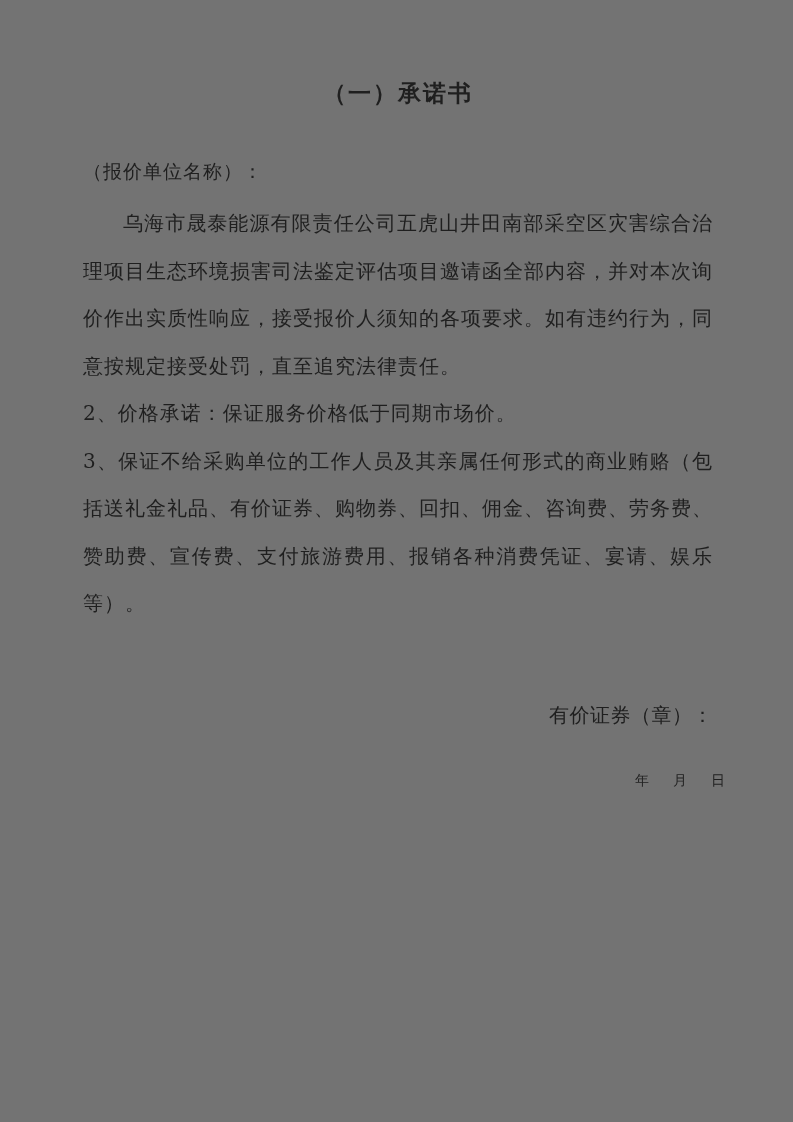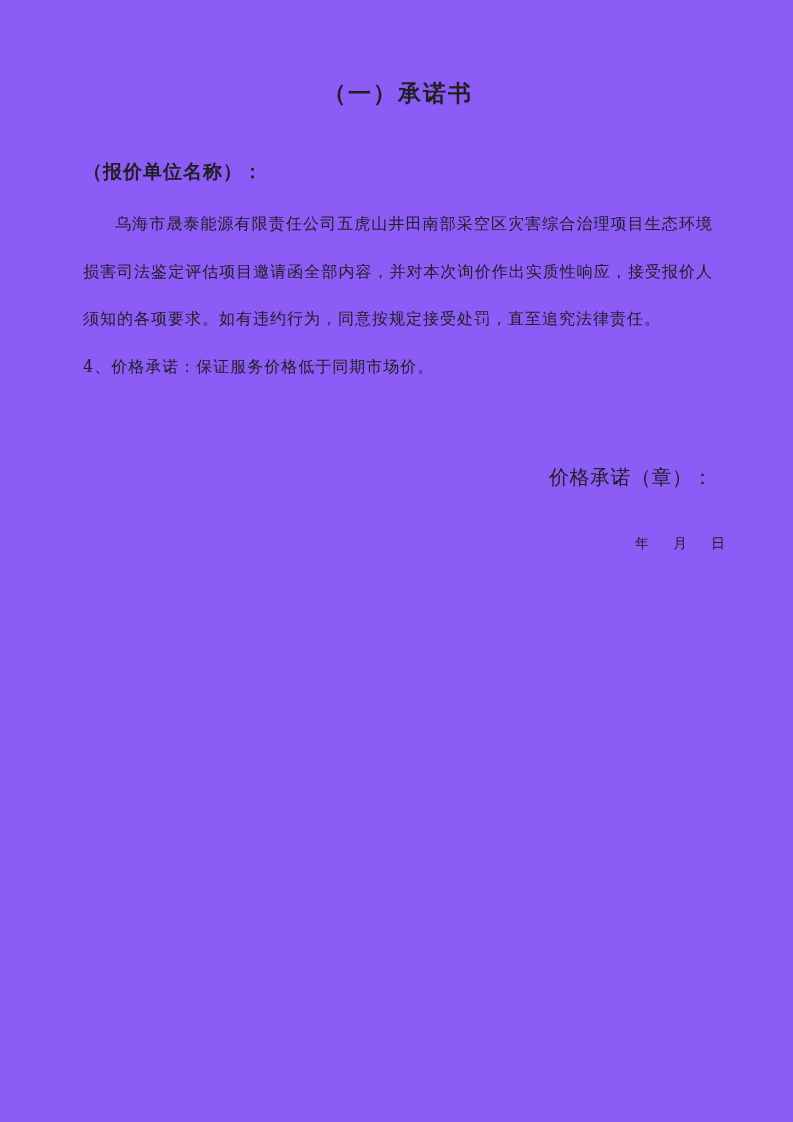--- a/index.html
+++ b/index.html
@@ -4,50 +4,50 @@
 <style>
   html, body {
     margin: 0;
     padding: 0;
     background: #ffffff;
   }
   .page {
     position: relative;
     width: 793px;
     height: 1122px;
-    background: #8b5cf6;
+    background: #737373;
     box-sizing: border-box;
     padding: 78px 80px 0 83px;
     color: #1f1f1f;
     font-family: "DejaVu Serif", "Liberation Serif", serif;
     overflow: hidden;
   }
   .doc-title {
     margin: 0;
     text-align: center;
     font-size: 23px;
     line-height: 30px;
     font-weight: bold;
     letter-spacing: 2px;
     font-family: "DejaVu Serif", "Liberation Serif", serif;
   }
   .recipient-label {
     margin: 48px 0 11px 0;
     font-size: 19px;
     line-height: 30px;
-    font-weight: bold;
+    font-weight: normal;
     letter-spacing: 1px;
     font-family: "DejaVu Sans", "Liberation Sans", sans-serif;
   }
   .body-block {
     margin-top: 14px;
   }
   .doc-para {
     margin: 0;
-    font-size: 16px;
+    font-size: 20px;
     line-height: 47.5px;
     letter-spacing: 1px;
     text-align: justify;
     text-justify: inter-ideograph;
   }
   .doc-para.indent {
     text-indent: 2em;
   }
   .signature-line {
     margin: 64px 0 0 0;
@@ -71,23 +71,24 @@
 
   <h1 class="doc-title">（一）承诺书</h1>
 
   <div class="recipient-label">（报价单位名称）：</div>
 
   <div class="body-block">
 
     <p class="doc-para indent">乌海市晟泰能源有限责任公司五虎山井田南部采空区灾害综合治理项目生态环境损害司法鉴定评估项目邀请函全部内容，并对本次询价作出实质性响应，接受报价人须知的各项要求。如有违约行为，同意按规定接受处罚，直至追究法律责任。</p>
 
 
-    <p class="doc-para">4、价格承诺：保证服务价格低于同期市场价。</p>
+    <p class="doc-para">2、价格承诺：保证服务价格低于同期市场价。</p>
 
+    <p class="doc-para">3、保证不给采购单位的工作人员及其亲属任何形式的商业贿赂（包括送礼金礼品、有价证券、购物券、回扣、佣金、咨询费、劳务费、赞助费、宣传费、支付旅游费用、报销各种消费凭证、宴请、娱乐等）。</p>
 
 
   </div>
 
-  <div class="signature-line">价格承诺（章）：</div>
+  <div class="signature-line">有价证券（章）：</div>
 
   <div class="date-line">年　月　日</div>
 
 </div>
 
 </body></html>

